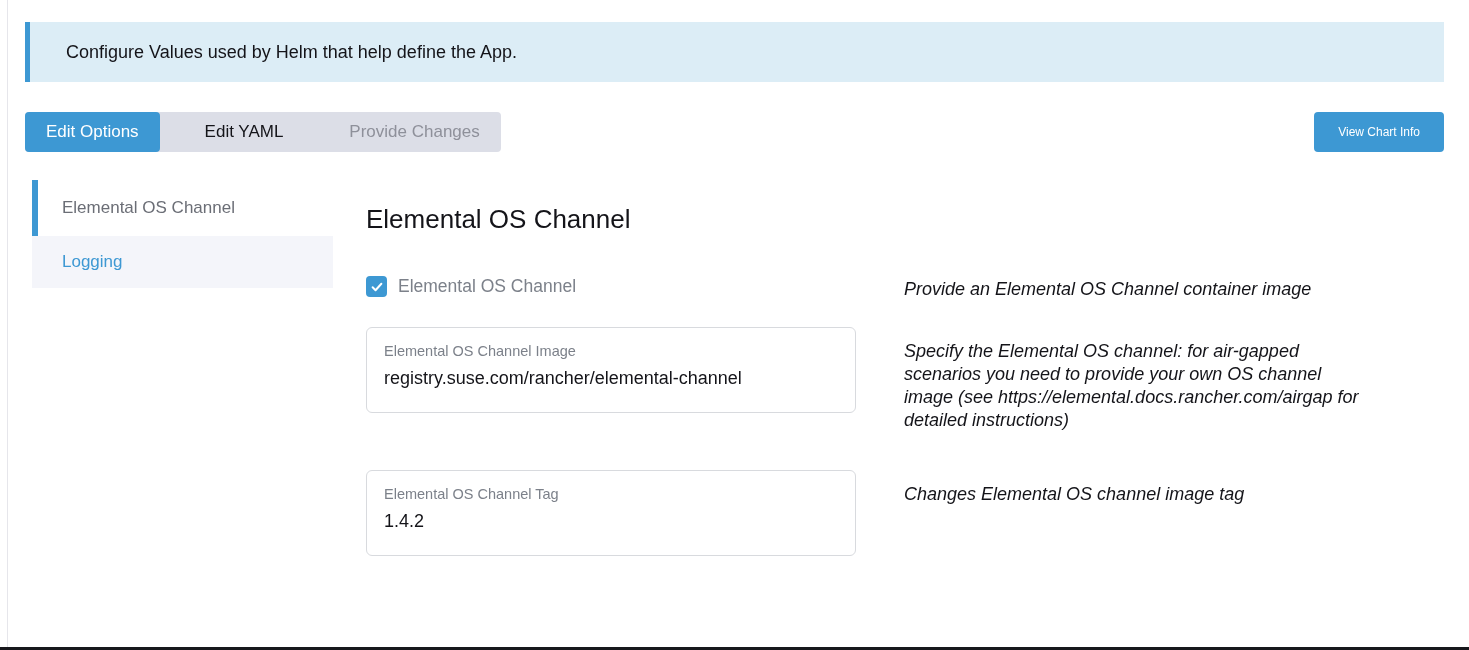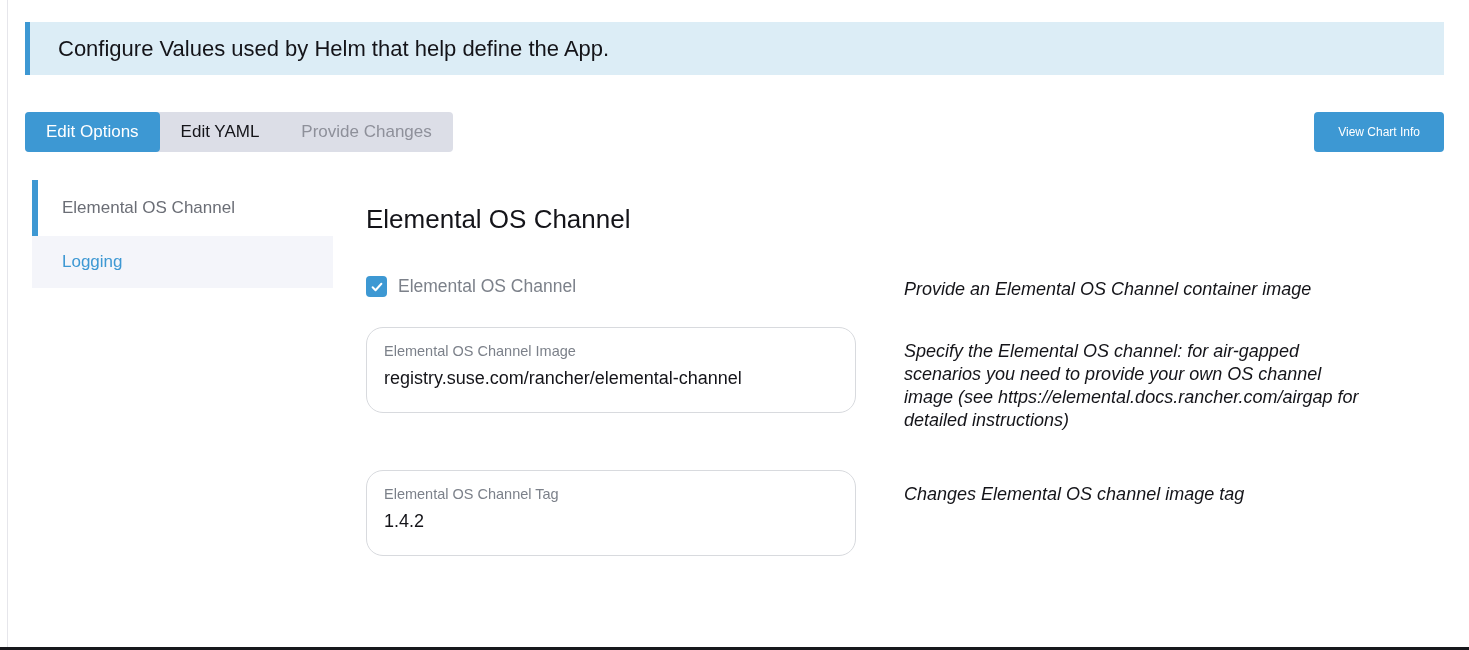--- a/index.html
+++ b/index.html
@@ -17,37 +17,38 @@
     position: absolute; left: 7px; top: 0; bottom: 0; width: 1px;
     background: #e6e6eb;
   }
   .bottom-edge-line {
     position: absolute; left: 0; right: 0; bottom: 0; height: 3px;
     background: #17181c;
   }
 
   
   .banner {
-    position: absolute; left: 25px; top: 22px; width: 1419px; height: 53px;
+    position: absolute; left: 25px; top: 22px; width: 1419px; height: 60px;
     background: var(--banner-bg, #dcedf6);
     border-left: 5px solid var(--primary, #3d98d3);
     display: flex; align-items: center;
-    padding-left: 28px;
-    font-size: 22px;
+    padding-left: 36px;
+    font-size: 18px;
   }
 
   
   .toolbar {
     position: absolute; left: 25px; top: 112px; width: 1419px; height: 40px;
     display: flex; justify-content: space-between; align-items: stretch;
   }
   .tab-group {
     display: inline-flex; align-items: stretch;
     background: var(--tab-bg, #dcdee7);
     border-radius: 4px;
+    gap: 24px;
   }
   .tab {
     display: flex; align-items: center;
     padding: 0 21px;
     font-size: 17px;
     cursor: pointer;
     white-space: nowrap;
   }
   .tab.active {
     background: var(--primary, #3d98d3);
@@ -137,21 +138,21 @@
   .checkbox-box svg { display: block; }
   .checkbox-label {
     margin-left: 11px;
     font-size: 17.5px;
     color: var(--label-gray, #7c818a);
   }
 
   
   .labeled-input {
     border: 1px solid var(--input-border, #d8dade);
-    border-radius: 17px;
+    border-radius: 6px;
     background: #ffffff;
     min-height: 86px;
     padding: 14px 17px 12px 17px;
   }
   .input-label {
     font-size: 14.5px;
     line-height: 18px;
     color: var(--label-gray, #7c818a);
     margin-bottom: 6px;
   }

